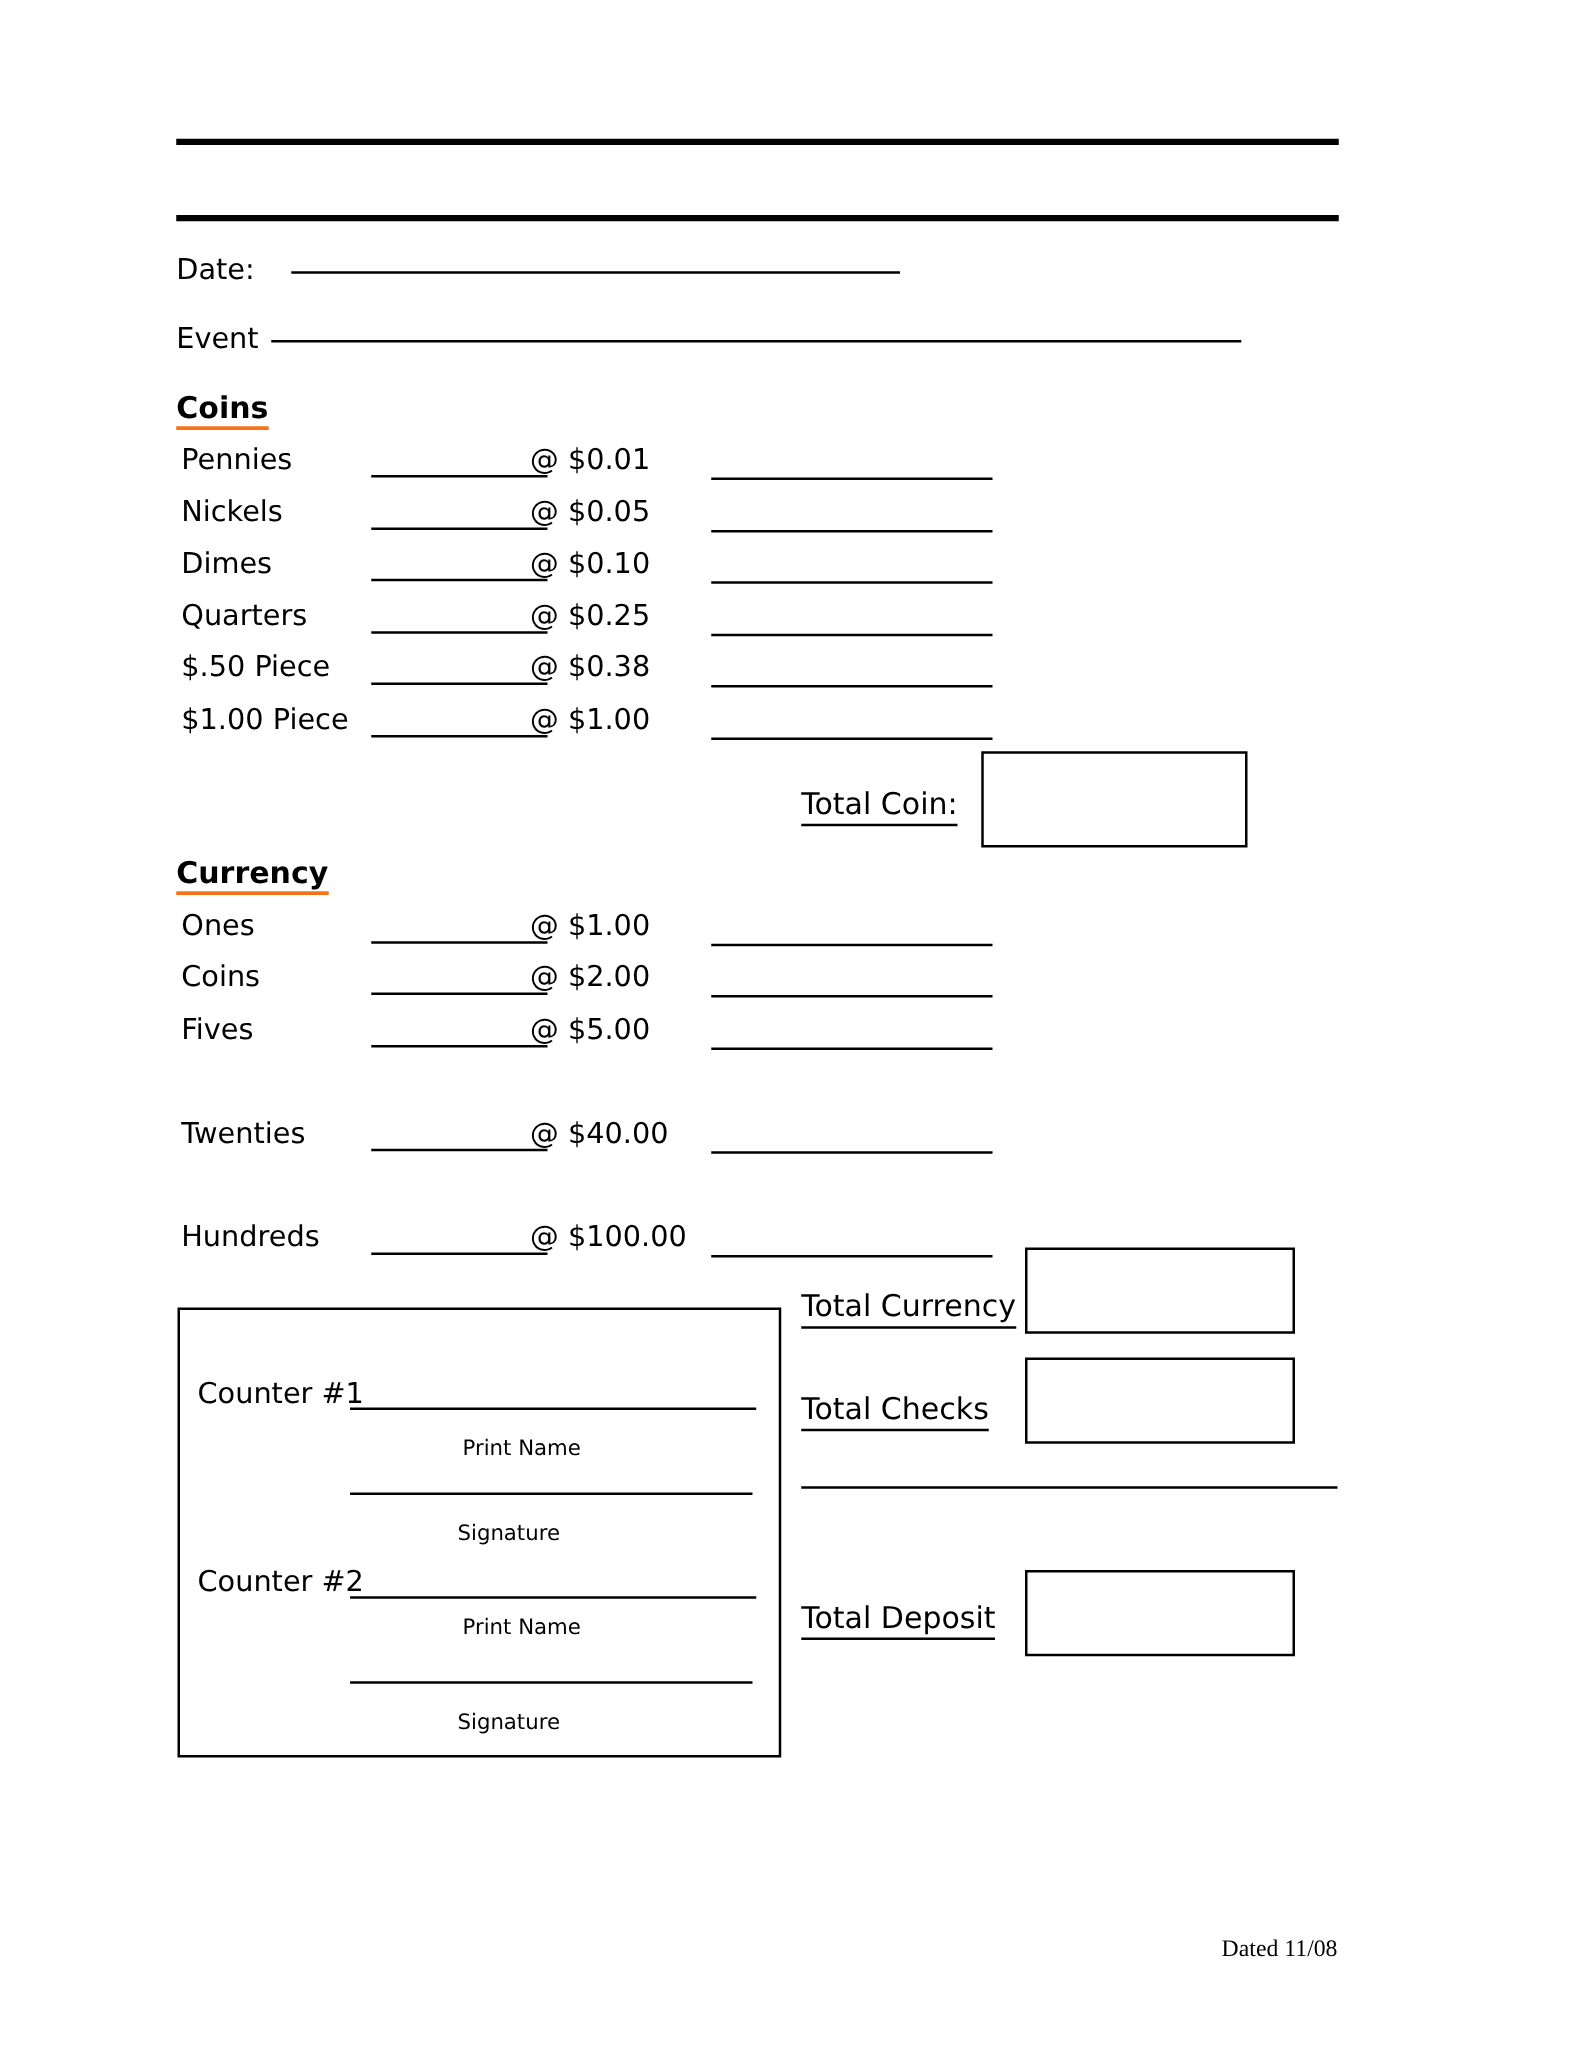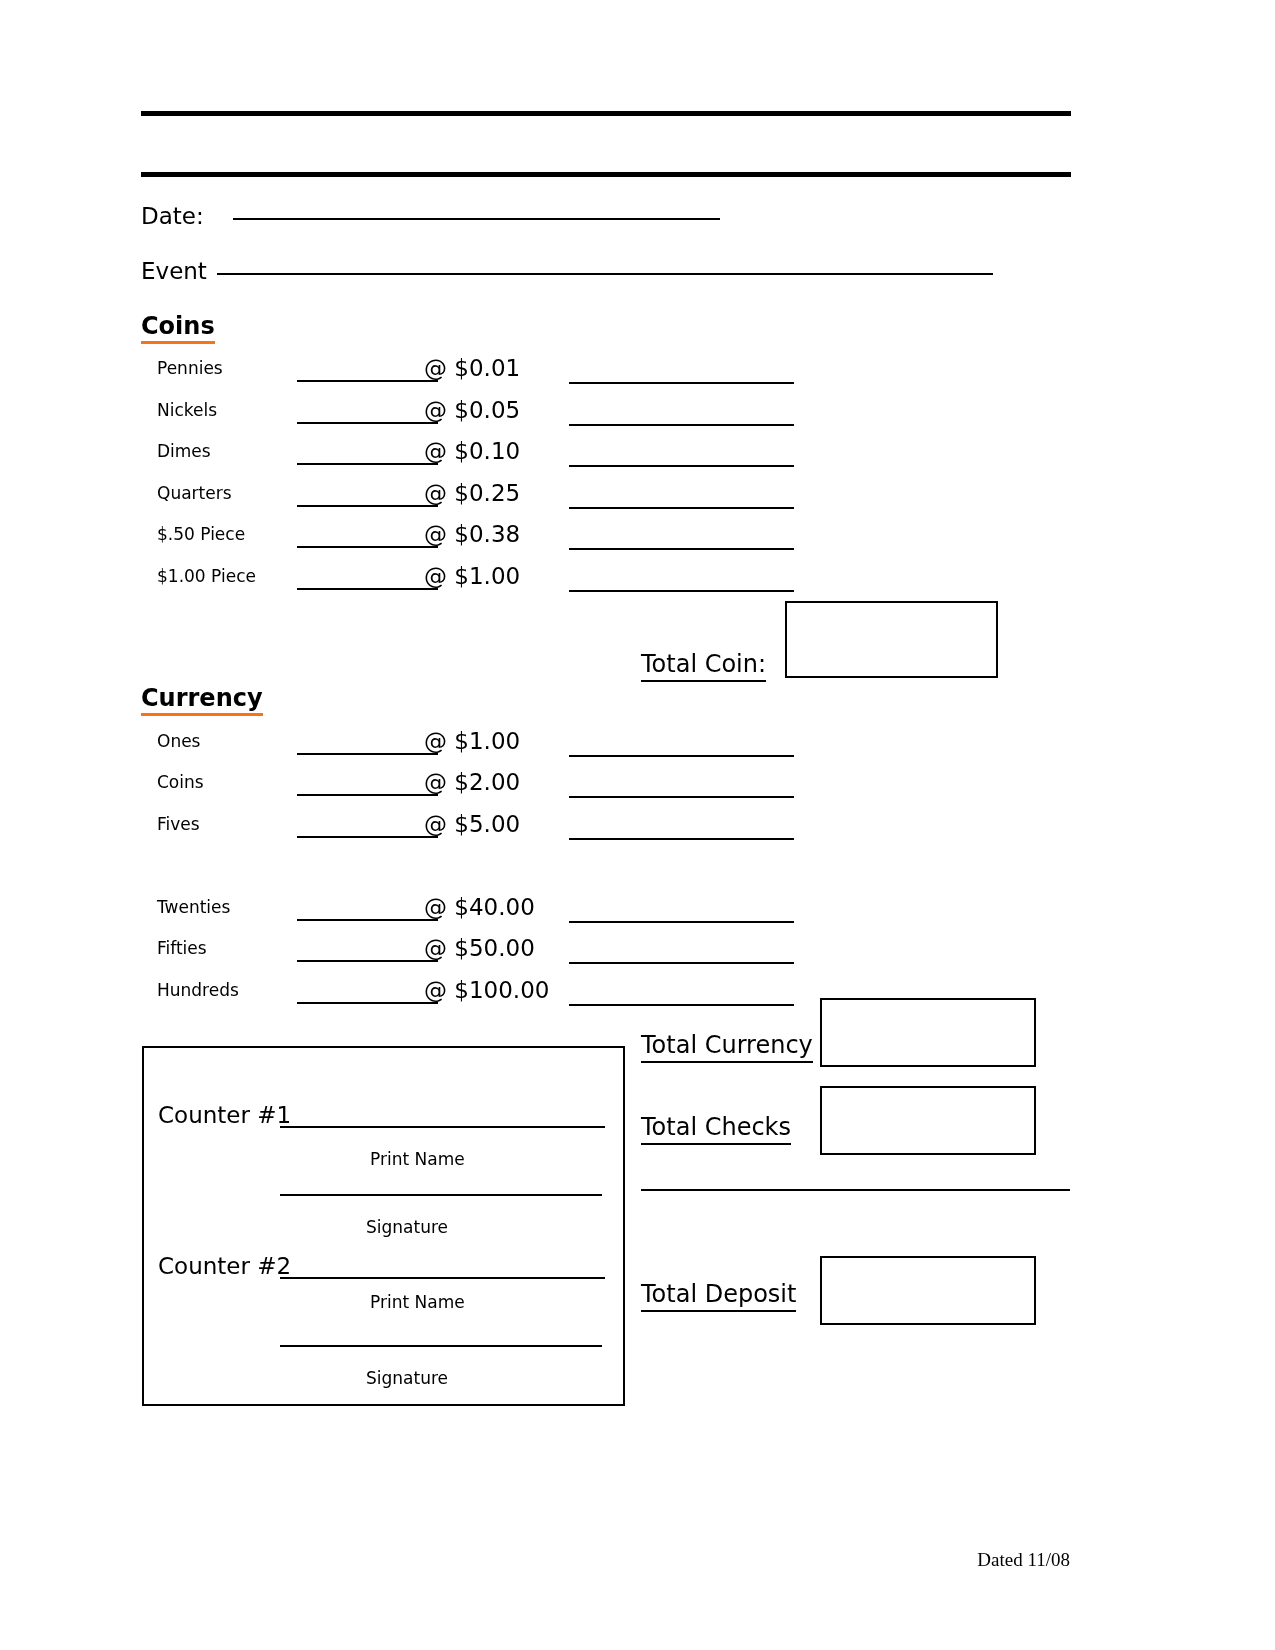--- a/index.html
+++ b/index.html
@@ -82,23 +82,23 @@
 
   
   .denom-row {
     position: absolute;
     left: 141px;
     width: 700px;
     height: 41px;
   }
   .denom-name {
     position: absolute;
-    left: 16px;
+    left: 4px;
     top: 0;
-    font-size: 17px;
+    font-size: 23px;
     line-height: 30px;
     white-space: nowrap;
   }
   .qty-blank {
     position: absolute;
     left: 156px;
     top: 27px;
     width: 141px;
     height: 2px;
     background: #000;
@@ -129,21 +129,21 @@
     border-bottom: 2px solid #000;
     padding-bottom: 1px;
   }
   .total-box {
     position: absolute;
     border: 2px solid #000;
     background: #fff;
     box-sizing: border-box;
   }
 
-  #total-coin-label { left: 641px; top: 649px; }
+  #total-coin-label { left: 641px; top: 628px; }
   #total-coin-box { left: 785px; top: 601px; width: 213px; height: 77px; }
 
   #total-currency-label { left: 641px; top: 1030px; }
   #total-currency-box { left: 820px; top: 998px; width: 216px; height: 69px; }
 
   #total-checks-label { left: 641px; top: 1112px; }
   #total-checks-box { left: 820px; top: 1086px; width: 216px; height: 69px; }
 
   #totals-divider {
     position: absolute;
@@ -289,26 +289,20 @@
     <span class="qty-blank"></span>
     <span class="denom-rate">@ $5.00</span>
     <span class="amount-blank"></span>
   </div>
   <div class="denom-row" style="top:892px">
     <span class="denom-name">Twenties</span>
     <span class="qty-blank"></span>
     <span class="denom-rate">@ $40.00</span>
     <span class="amount-blank"></span>
   </div>
-  <div class="denom-row" style="top:933px">
-    <span class="denom-name">Fifties</span>
-    <span class="qty-blank"></span>
-    <span class="denom-rate">@ $50.00</span>
-    <span class="amount-blank"></span>
-  </div>
   <div class="denom-row" style="top:975px">
     <span class="denom-name">Hundreds</span>
     <span class="qty-blank"></span>
     <span class="denom-rate">@ $100.00</span>
     <span class="amount-blank"></span>
   </div>
 
   <div class="total-label" id="total-currency-label">Total Currency</div>
   <div class="total-box" id="total-currency-box"></div>
 

